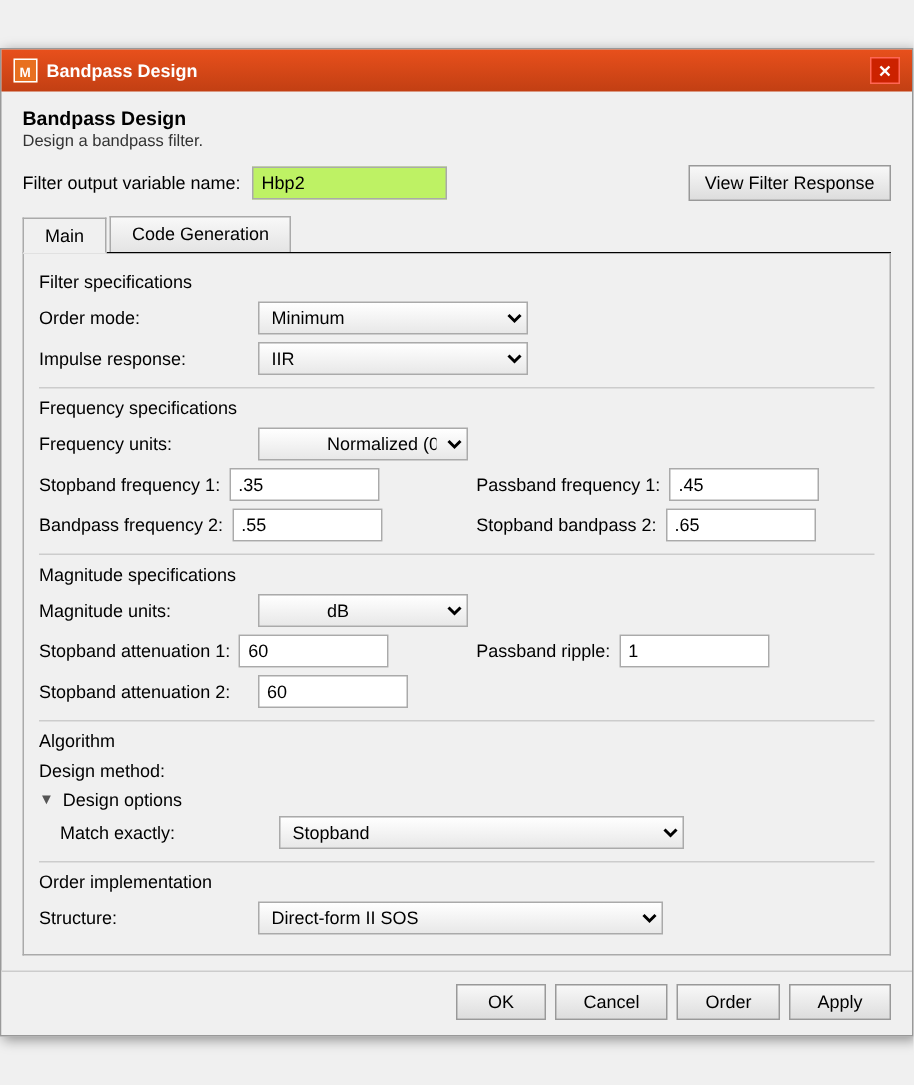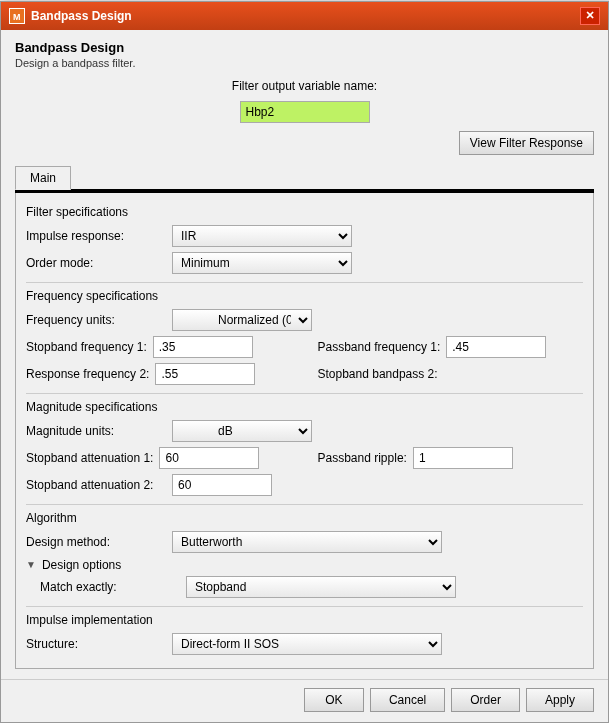--- a/index.html
+++ b/index.html
@@ -67,21 +67,20 @@
     .page-subtitle {
       font-size: 11px;
       color: #333;
       margin-bottom: 10px;
     }
     .filter-output-row {
       display: flex;
       align-items: center;
       gap: 8px;
       margin-bottom: 10px;
-      flex-direction: column;
     }
     .filter-output-label {
       font-size: 12px;
       white-space: nowrap;
     }
     .filter-output-input {
       border: 1px solid #aaa;
       background: #bef264;
       padding: 2px 5px;
       font-size: 12px;
@@ -93,21 +92,21 @@
       background: linear-gradient(to bottom, #f8f8f8, #ddd);
       border: 1px solid #999;
       padding: 3px 10px;
       font-size: 12px;
       cursor: pointer;
       height: 24px;
     }
     .tabs-row {
       display: flex;
       margin-bottom: 0;
-      border-bottom: 4px solid #000000;
+      border-bottom: 1px solid #000000;
     }
     .tab {
       padding: 4px 14px;
       border: 1px solid #aaa;
       border-bottom: none;
       background: linear-gradient(to bottom, #f8f8f8, #e4e4e4);
       cursor: pointer;
       font-size: 12px;
       margin-right: 2px;
     }
@@ -249,39 +248,42 @@
     <div class="filter-output-row">
       <span class="filter-output-label">Filter output variable name:</span>
       <input class="filter-output-input" type="text" value="Hbp2" style="">
       <button class="view-filter-btn">View Filter Response</button>
     </div>
 
     <div class="tabs-row">
       <div class="tab active">
         <span>Main</span>
       </div>
+      <div class="tab">
+        <span>Code Generation</span>
+      </div>
     </div>
 
     <div class="tab-content">
 
       <div class="section-label">Filter specifications</div>
+
+      <div class="form-row">
+        <span class="form-label">Order mode:</span>
+        <select class="combo combo-medium">
+          <option>Minimum</option>
+          <option>Specify</option>
+        </select>
+      </div>
 
       <div class="form-row">
         <span class="form-label">Impulse response:</span>
         <select class="combo combo-medium">
           <option>IIR</option>
           <option>FIR</option>
-        </select>
-      </div>
-
-      <div class="form-row">
-        <span class="form-label">Order mode:</span>
-        <select class="combo combo-medium">
-          <option>Minimum</option>
-          <option>Specify</option>
         </select>
       </div>
 
       <hr class="section-divider">
 
       <div class="section-label">Frequency specifications</div>
 
       <div class="form-row">
         <span class="form-label">Frequency units:</span>
         <select class="combo combo-small">
@@ -298,25 +300,26 @@
           <input class="text-input" type="text" value=".35" style="">
         </div>
         <div class="col-pair">
           <span class="col-label">Passband frequency 1:</span>
           <input class="text-input" type="text" value=".45" style="">
         </div>
       </div>
 
       <div class="two-col-row">
         <div class="col-pair">
-          <span class="col-label">Response frequency 2:</span>
+          <span class="col-label">Bandpass frequency 2:</span>
           <input class="text-input" type="text" value=".55" style="">
         </div>
         <div class="col-pair">
           <span class="col-label">Stopband bandpass 2:</span>
+          <input class="text-input" type="text" value=".65" style="">
         </div>
       </div>
 
       <hr class="section-divider">
 
       <div class="section-label">Magnitude specifications</div>
 
       <div class="form-row">
         <span class="form-label">Magnitude units:</span>
         <select class="combo combo-small">
@@ -340,45 +343,39 @@
         <span class="form-label">Stopband attenuation 2:</span>
         <input class="text-input" type="text" value="60" style="">
       </div>
 
       <hr class="section-divider">
 
       <div class="section-label">Algorithm</div>
 
       <div class="form-row">
         <span class="form-label">Design method:</span>
-        <select class="combo combo-wide">
-          <option>Butterworth</option>
-          <option>Chebyshev Type I</option>
-          <option>Chebyshev Type II</option>
-          <option>Elliptic</option>
-        </select>
       </div>
 
       <div class="design-options-row">
         <span class="triangle-icon">▼</span>
         <span>Design options</span>
       </div>
 
       <div class="form-row" style="margin-left: 14px;">
         <span class="form-label">Match exactly:</span>
         <select class="combo combo-wide">
           <option>Stopband</option>
           <option>Passband</option>
           <option>Both</option>
         </select>
       </div>
 
       <hr class="section-divider">
 
-      <div class="section-label">Impulse implementation</div>
+      <div class="section-label">Order implementation</div>
 
       <div class="form-row">
         <span class="form-label">Structure:</span>
         <select class="combo combo-wide">
           <option>Direct-form II SOS</option>
           <option>Direct-form I</option>
           <option>Direct-form II</option>
         </select>
       </div>
 

